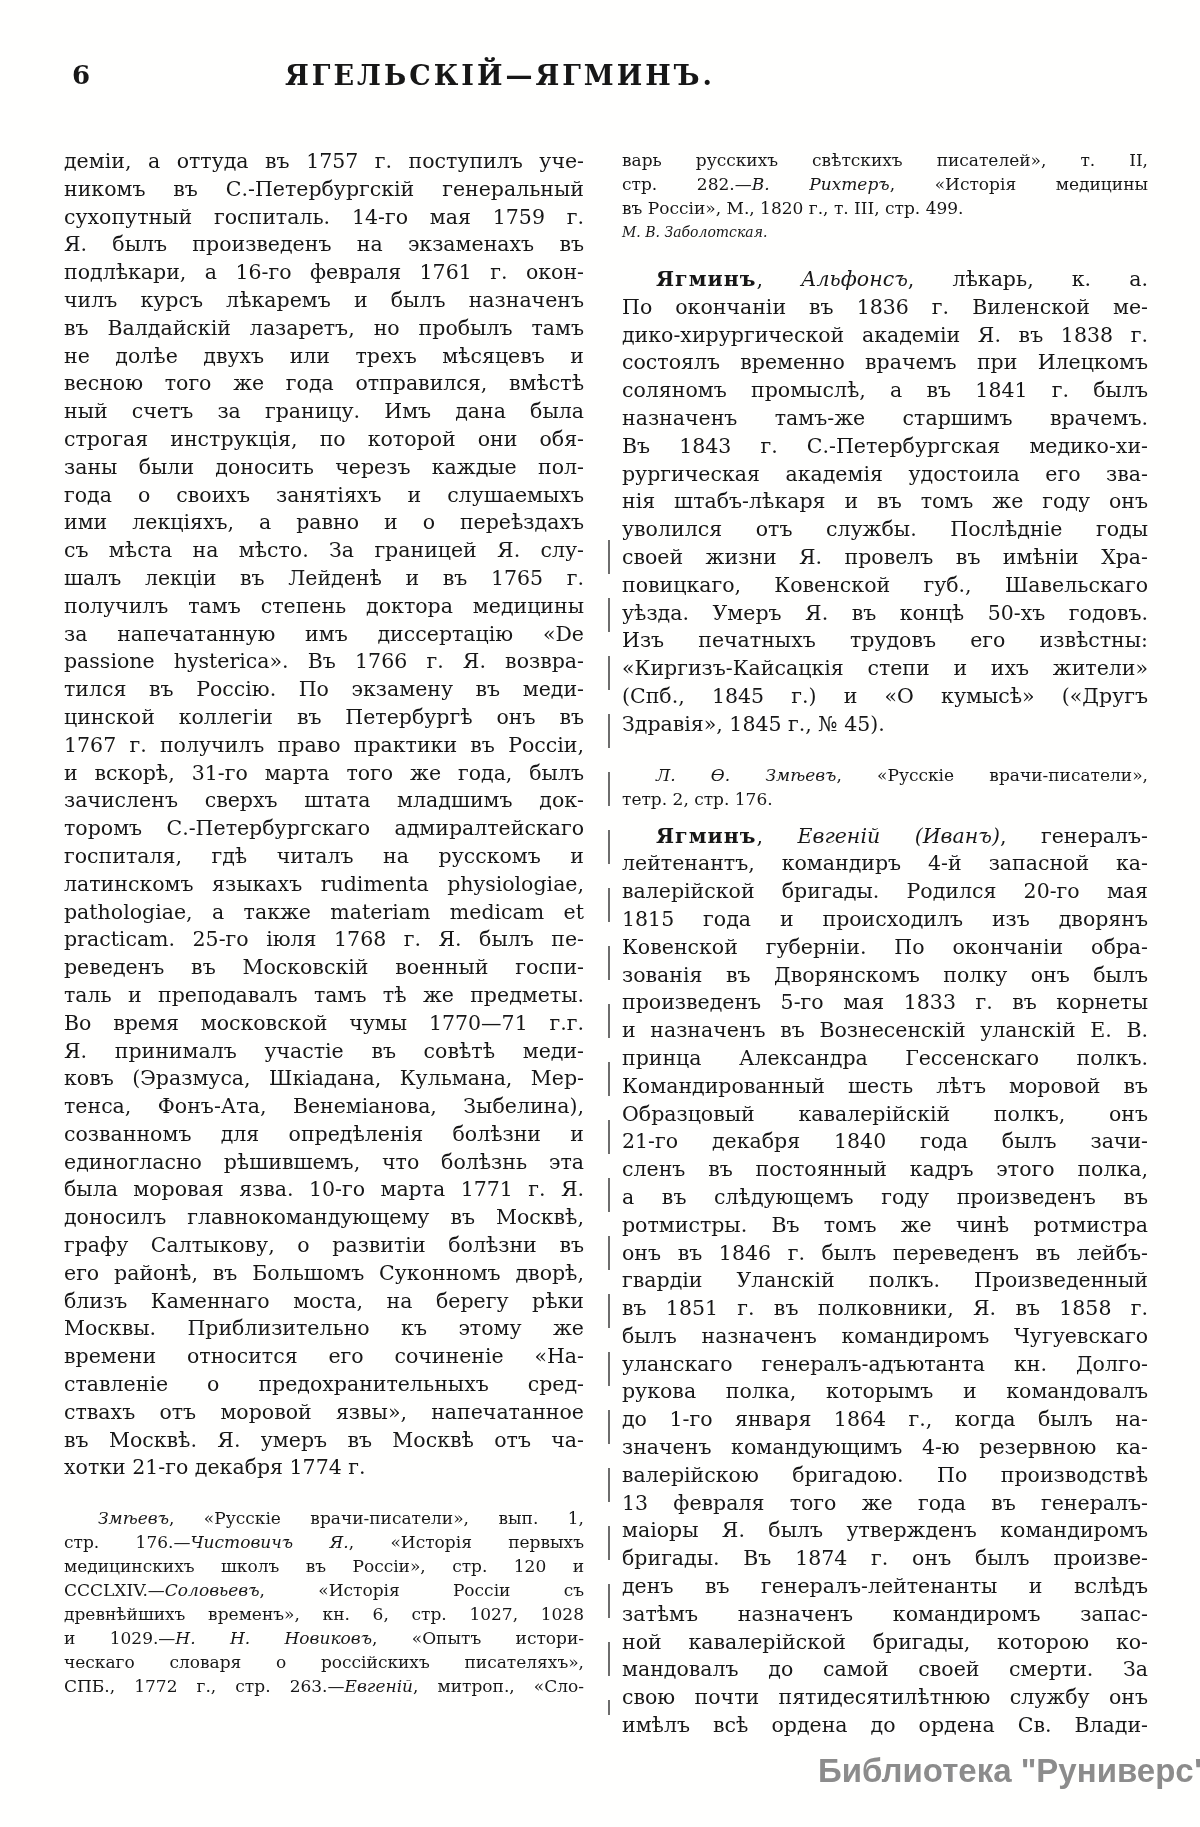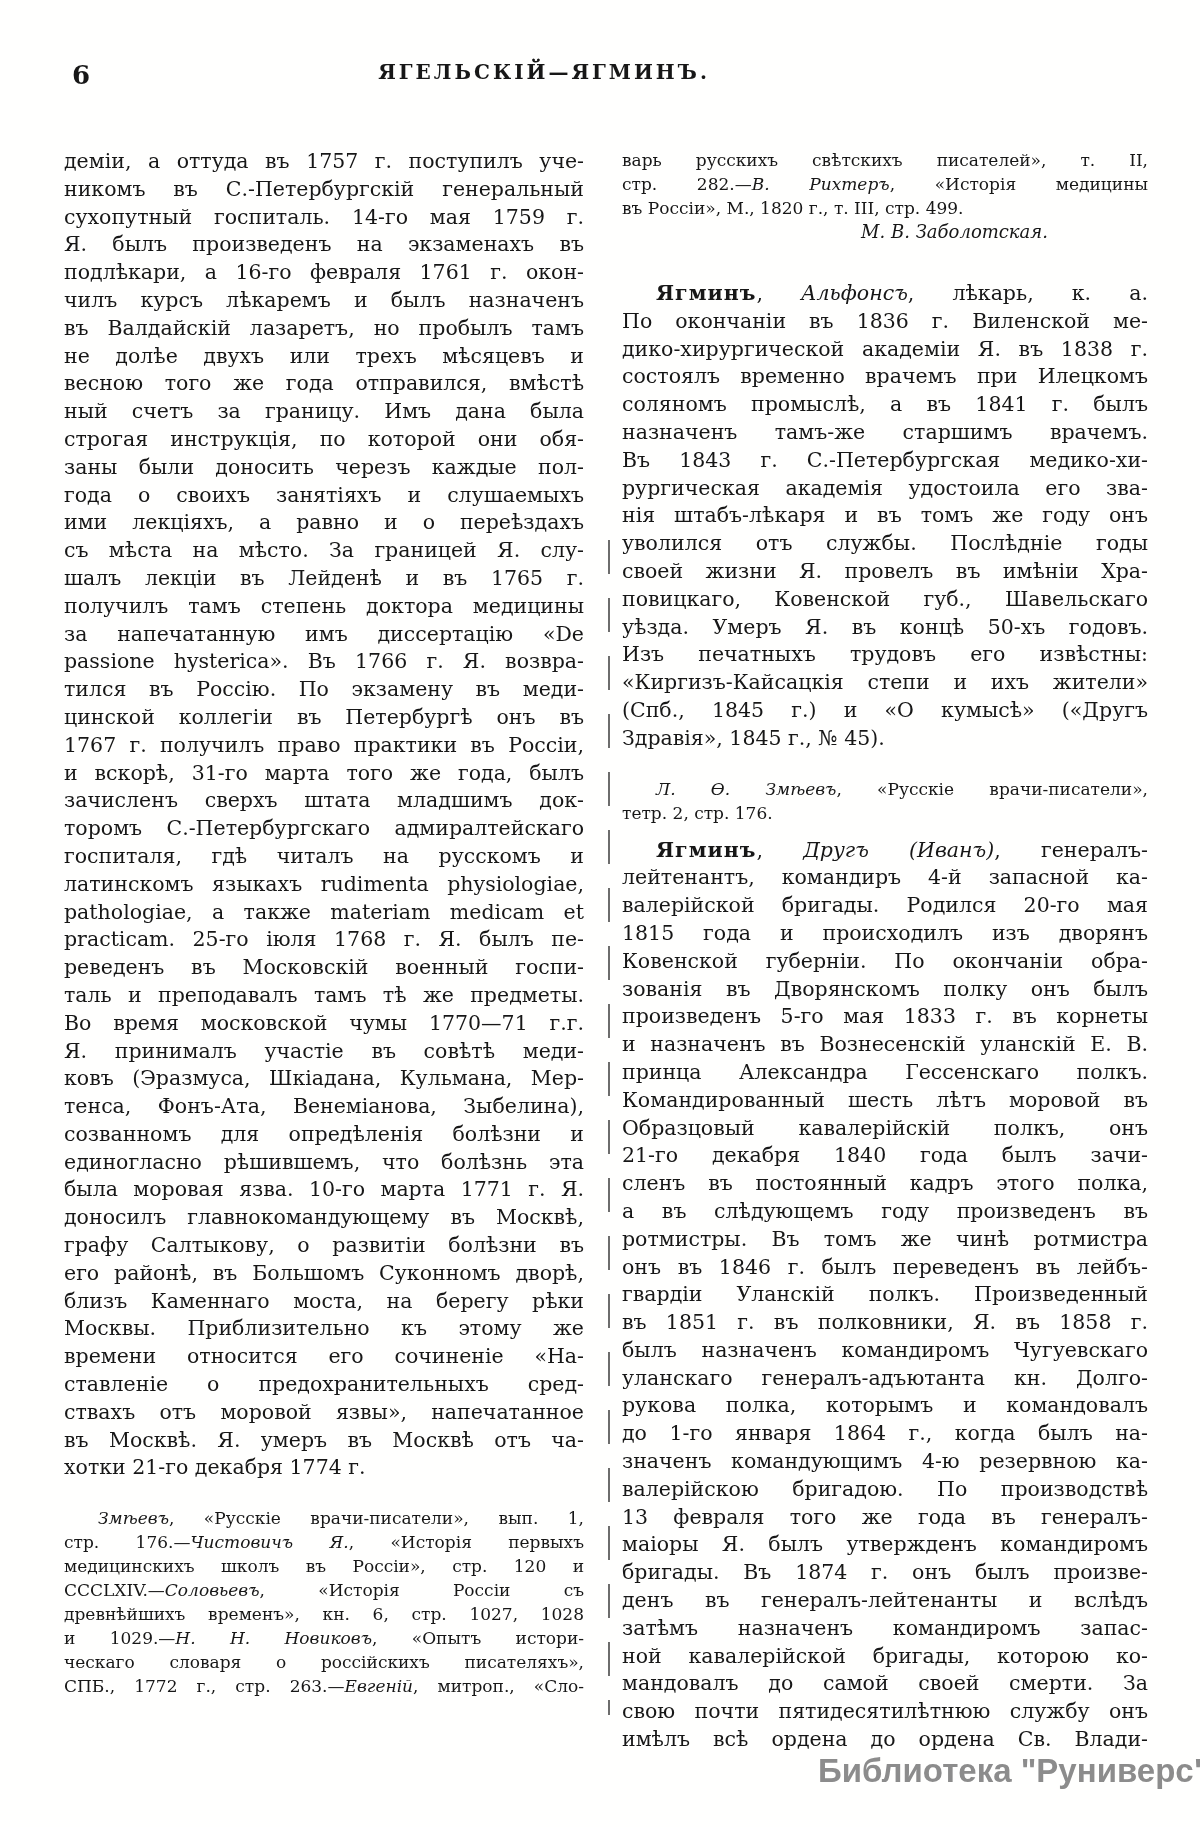--- a/index.html
+++ b/index.html
@@ -12,21 +12,21 @@
     font-family:"DejaVu Serif", serif;
     overflow:hidden;
   }
   .page-number{
     position:absolute;left:72px;top:60px;
     font-size:26px;font-weight:bold;
   }
   .running-head{
     position:absolute;left:0;top:60px;width:1000px;
     text-align:center;
-    font-size:20px;font-weight:bold;letter-spacing:3px;padding-left:44px;
+    font-size:27px;font-weight:bold;letter-spacing:3px;
   }
   .col{position:absolute;top:148px;}
   .col-left{left:64px;width:520px;}
   .col-right{left:622px;width:526px;}
   .divider{
     position:absolute;left:608px;top:540px;width:2px;height:1175px;
     background:repeating-linear-gradient(to bottom,#3c3c3c 0 34px,transparent 34px 58px);
     opacity:.75;
   }
   .tl{
@@ -36,22 +36,22 @@
     white-space:normal;
   }
   .tl.end{text-align-last:left;}
   .tl.ind{text-indent:34px;}
   .small .tl{font-size:17px;line-height:24px;}
   .small{margin-top:24px;}
   .small.cont{margin-top:0;}
   .b{font-weight:bold;letter-spacing:1px;}
   .i{font-style:italic;}
   .signature{
-    font-size:18px;line-height:24px;font-style:italic;
-    text-align:right;padding-right:100px;margin-bottom:36px;
+    font-size:14px;line-height:24px;font-style:italic;
+    text-align:left;padding-right:100px;margin-bottom:22px;
   }
   .entry{margin-top:0;}
   .entry+.small{}
   .small+.entry{margin-top:12px;}
   .watermark{
     position:absolute;left:818px;top:1752px;width:360px;
     font-family:"Liberation Sans", sans-serif;
     font-weight:bold;font-size:33px;color:#8c8c8c;
     white-space:nowrap;
   }
@@ -153,21 +153,21 @@
         <div class="tl"><span>Изъ печатныхъ трудовъ его извѣстны:</span></div>
         <div class="tl"><span>«Киргизъ-Кайсацкія степи и ихъ жители»</span></div>
         <div class="tl"><span>(Спб., 1845 г.) и «О кумысѣ» («Другъ</span></div>
         <div class="tl end"><span>Здравія», 1845 г., № 45).</span></div>
       </div>
     <div class="small">
         <div class="tl ind"><span class="i">Л. Ѳ. Змѣевъ</span><span>, «Русскіе врачи-писатели»,</span></div>
         <div class="tl end"><span>тетр. 2, стр. 176.</span></div>
       </div>
     <div class="entry">
-        <div class="tl ind"><span class="b">Ягминъ</span><span>, </span><span class="i">Другъ (Иванъ)</span><span>, генералъ-</span></div>
+        <div class="tl ind"><span class="b">Ягминъ</span><span>, </span><span class="i">Евгеній (Иванъ)</span><span>, генералъ-</span></div>
         <div class="tl"><span>лейтенантъ, командиръ 4-й запасной ка-</span></div>
         <div class="tl"><span>валерійской бригады. Родился 20-го мая</span></div>
         <div class="tl"><span>1815 года и происходилъ изъ дворянъ</span></div>
         <div class="tl"><span>Ковенской губерніи. По окончаніи обра-</span></div>
         <div class="tl"><span>зованія въ Дворянскомъ полку онъ былъ</span></div>
         <div class="tl"><span>произведенъ 5-го мая 1833 г. въ корнеты</span></div>
         <div class="tl"><span>и назначенъ въ Вознесенскій уланскій Е. В.</span></div>
         <div class="tl"><span>принца Александра Гессенскаго полкъ.</span></div>
         <div class="tl"><span>Командированный шесть лѣтъ моровой въ</span></div>
         <div class="tl"><span>Образцовый кавалерійскій полкъ, онъ</span></div>

